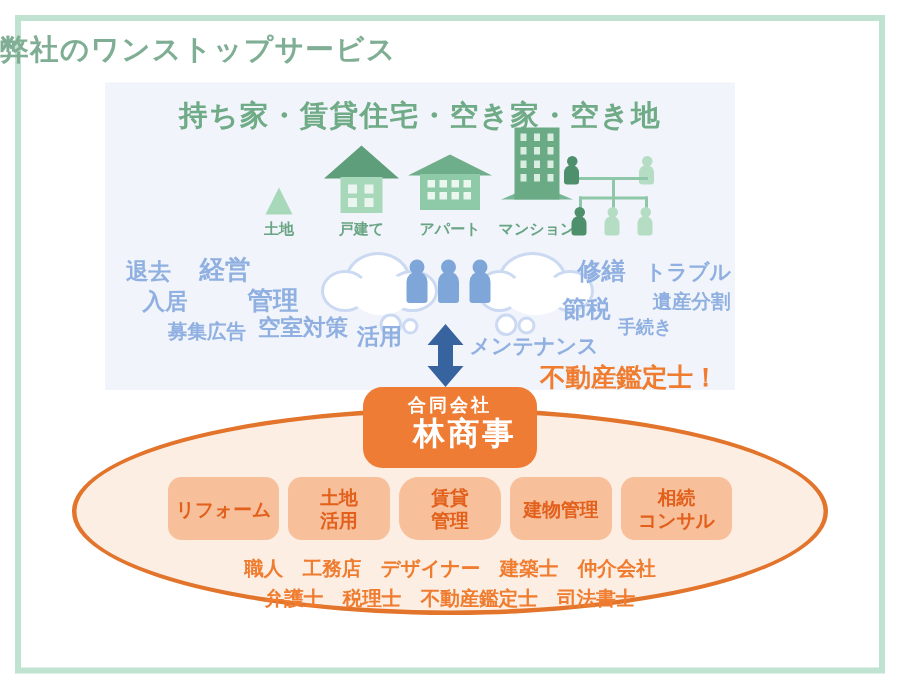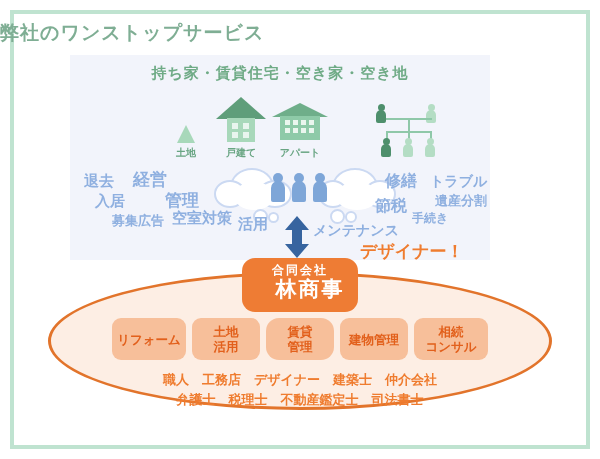--- a/index.html
+++ b/index.html
@@ -25,21 +25,21 @@
     white-space:nowrap;
   }
 
   
   .panel{
     position:absolute;left:70px;top:55px;width:420px;height:205px;
     background:#f2f4fb;
   }
   .panel-sub{
     position:absolute;left:70px;top:64px;width:420px;text-align:center;
-    font-size:15px;font-weight:bold;color:#6fab86;letter-spacing:1px;
+    font-size:19px;font-weight:bold;color:#6fab86;letter-spacing:1px;
     white-space:nowrap;
   }
 
   
   .props{
     position:absolute;left:160px;top:104px;width:205px;height:55px;
   }
   .prop{position:absolute;bottom:16px;text-align:center;}
   .prop .cap{
     position:absolute;left:50%;transform:translateX(-50%);bottom:-17px;
@@ -185,20 +185,38 @@
         <span class="w" style="left:21px;top:4px"></span>
         <span class="w" style="left:29px;top:4px"></span>
         <span class="w" style="left:5px;top:12px"></span>
         <span class="w" style="left:13px;top:12px"></span>
         <span class="w" style="left:21px;top:12px"></span>
         <span class="w" style="left:29px;top:12px"></span>
       </div>
       <span class="cap">アパート</span>
     </div>
 
+    <div class="prop i-man">
+      <div class="body">
+        <span class="w" style="left:4px;top:4px"></span>
+        <span class="w" style="left:13px;top:4px"></span>
+        <span class="w" style="left:22px;top:4px"></span>
+        <span class="w" style="left:4px;top:13px"></span>
+        <span class="w" style="left:13px;top:13px"></span>
+        <span class="w" style="left:22px;top:13px"></span>
+        <span class="w" style="left:4px;top:22px"></span>
+        <span class="w" style="left:13px;top:22px"></span>
+        <span class="w" style="left:22px;top:22px"></span>
+        <span class="w" style="left:4px;top:31px"></span>
+        <span class="w" style="left:13px;top:31px"></span>
+        <span class="w" style="left:22px;top:31px"></span>
+      </div>
+      <div class="base"></div>
+      <span class="cap">マンション</span>
+    </div>
   </div>
 
   <div class="org">
     <div class="pawn dark" style="left:4px;top:0">
         <div class="head"></div>
         <div class="bd"></div>
       </div>
     <div class="pawn lite" style="left:54px;top:0">
         <div class="head"></div>
         <div class="bd"></div>
@@ -270,21 +288,21 @@
   <div class="kw" style="left:435px;top:192px;font-size:13px;">遺産分割</div>
   <div class="kw" style="left:412px;top:210px;font-size:12px;">手続き</div>
   <div class="kw" style="left:313px;top:222px;font-size:14px;">メンテナンス</div>
 
   <div class="darrow">
     <svg width="26" height="42" viewBox="0 0 26 42">
       <polygon points="13,0 25,14 18,14 18,28 25,28 13,42 1,28 8,28 8,14 1,14" fill="#37649f"></polygon>
     </svg>
   </div>
 
-  <div class="madoguchi">デザイナー！</div>
+  <div class="madoguchi">不動産鑑定士！</div>
 
   <div class="ellipse"></div>
 
   <div class="badge">
     <div class="small">合同会社</div>
     <div class="big">林商事</div>
   </div>
 
   <div class="pills">
     <div class="pill" style="left:0;width:74px;">

